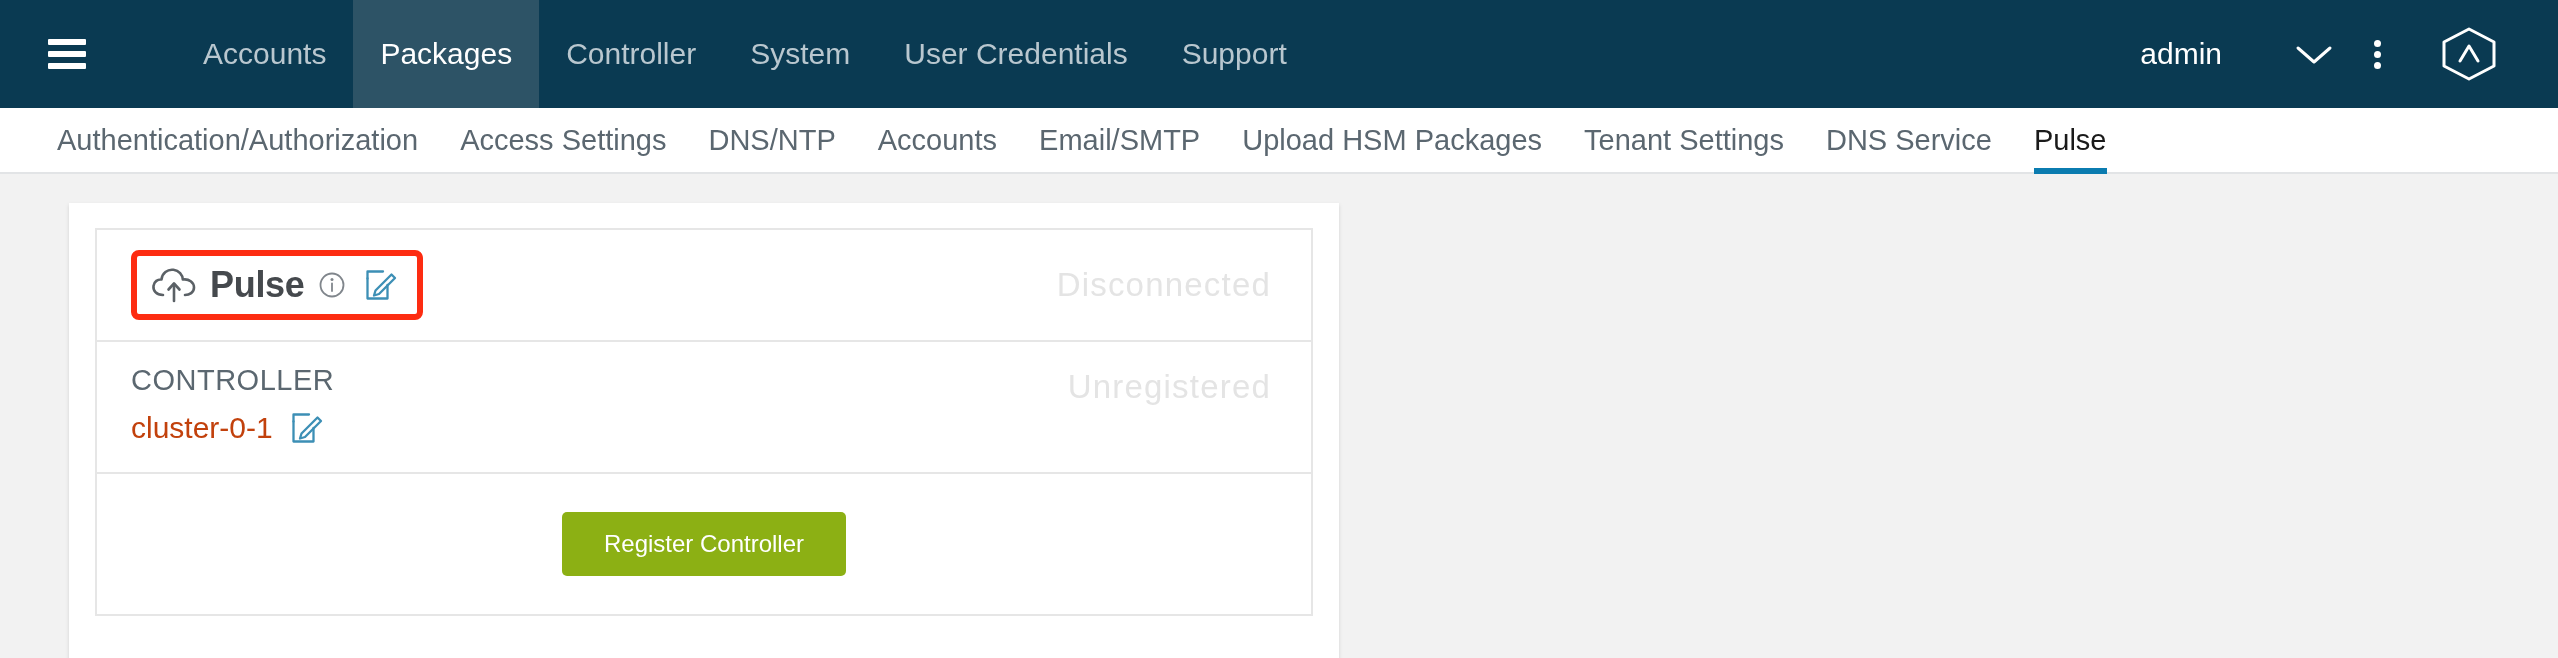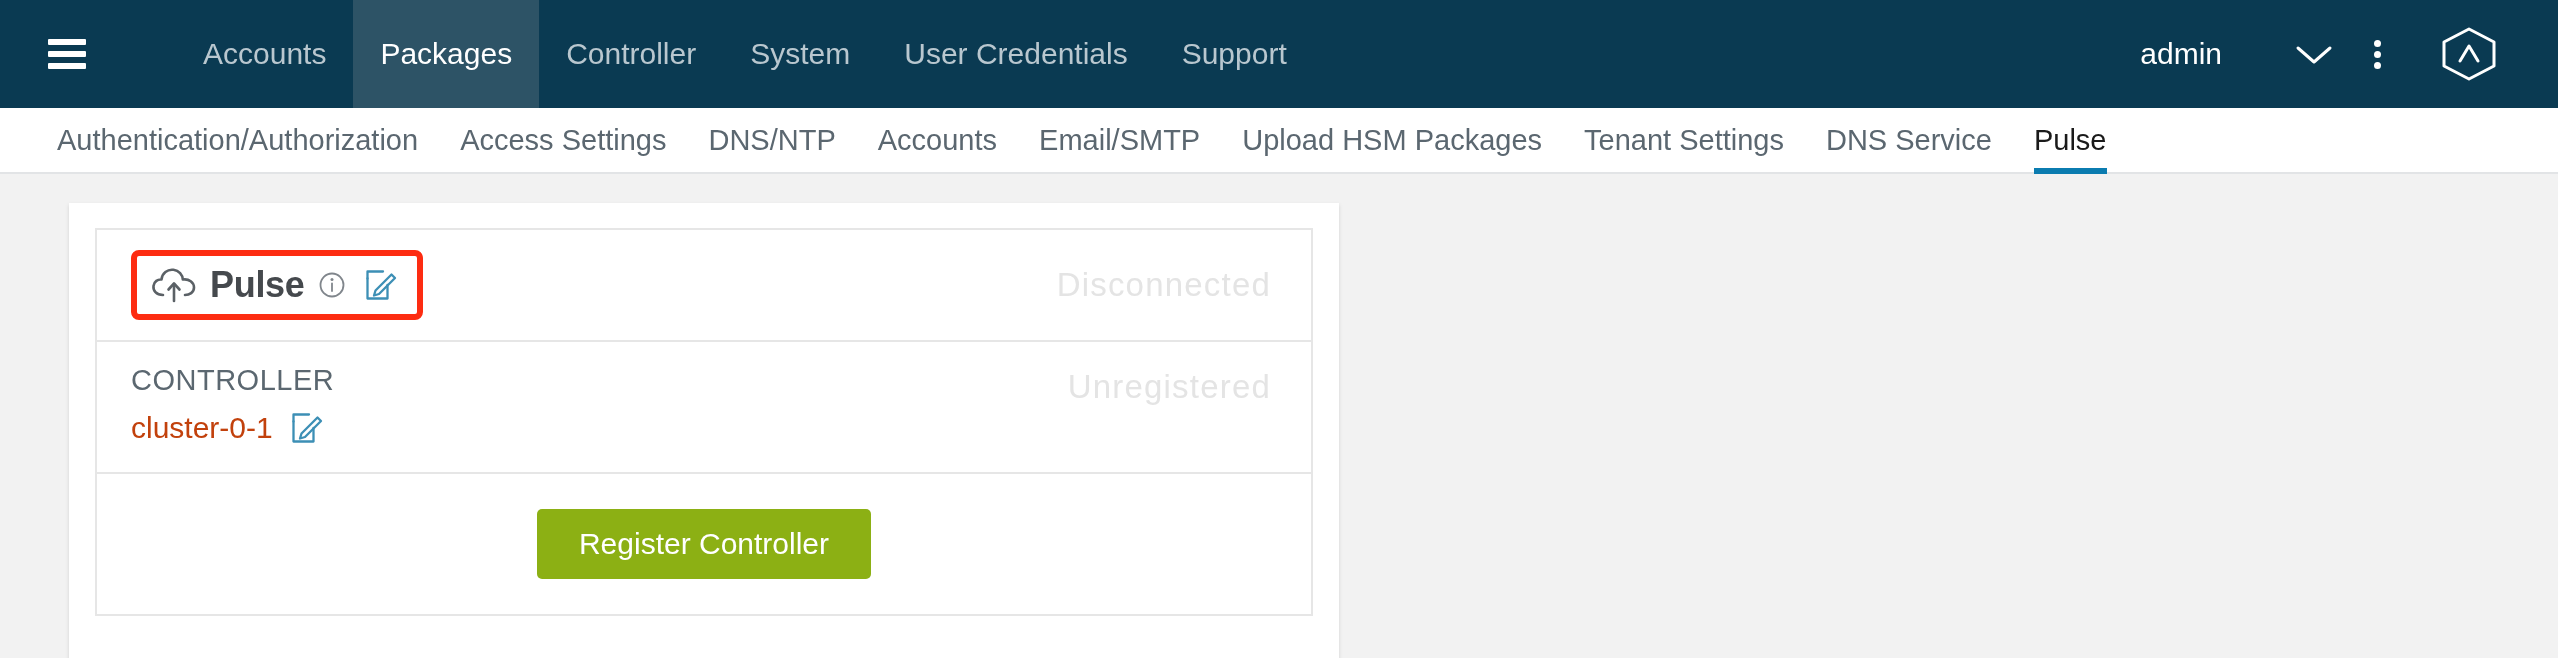--- a/index.html
+++ b/index.html
@@ -179,21 +179,21 @@
     cursor: pointer;
     text-align: right;
   }
   .status-right-body { padding-top: 4px; }
 
   .btn-register {
     background: #8cb014;
     color: #ffffff;
     border: none;
     border-radius: 5px;
-    font-size: 30px;
+    font-size: 24px;
     font-family: "Liberation Sans", sans-serif;
     padding: 18px 42px;
     cursor: pointer;
   }
 </style>
 </head>
 <body>
 
 <div class="topbar">
 

